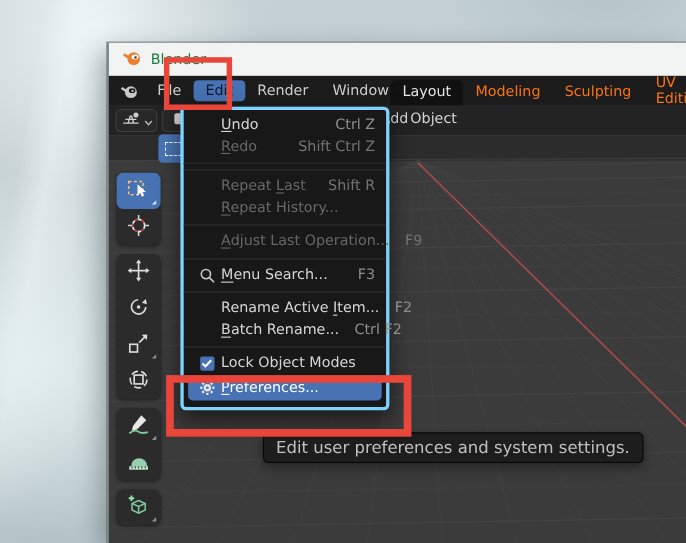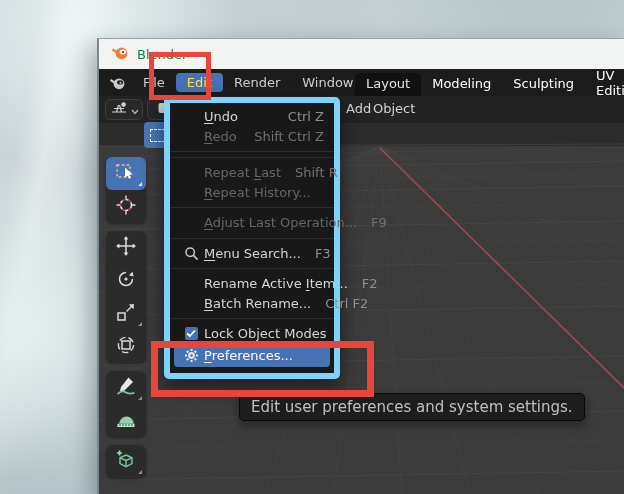--- a/index.html
+++ b/index.html
@@ -17,44 +17,44 @@
     border-left:2px solid #7d888c;border-top:1px solid #9aa4a7;
     box-shadow:-6px 8px 22px rgba(30,40,45,.35);background:#3a3a3a;}
   
   .titlebar{height:30px;background:#f2f3f3;display:flex;align-items:center;padding-left:12px;gap:8px;}
   .titlebar .title{font-size:13px;color:#15803d;}
   
   .menubar{position:relative;height:27px;background:#1c1c1c;display:flex;align-items:center;padding-left:10px;font-size:13px;color:#cfcfcf;}
   .mb-logo{display:flex;align-items:center;margin-right:6px;}
   .mb-items{display:flex;align-items:flex-start;}
   .mb-item{padding:2px 11px;border-radius:4px;cursor:default;}
-  .mb-item.active{background:#4772b3;color:#fde047;}
+  .mb-item.active{background:#4772b3;color:#0f172a;}
   .tabs{position:absolute;left:256px;top:3px;height:24px;display:flex;align-items:center;font-size:13px;}
-  .tab{padding:3px 11px 5px;color:#ffffff;border-radius:5px 5px 0 0;}
+  .tab{padding:3px 11px 5px;color:#f97316;border-radius:5px 5px 0 0;}
   .tab.active{background:#111111;color:#e3e3e3;}
   
   .vheader{position:relative;height:27px;background:#232323;}
   .hbtn{position:absolute;top:3px;height:21px;background:#282828;border:1px solid #3e3e3e;border-radius:5px;display:flex;align-items:center;justify-content:center;gap:3px;box-sizing:border-box;}
   .editor-btn{left:6px;width:38px;}
   .mode-btn2{left:48px;width:34px;}
   .hmenu{position:absolute;top:5px;font-size:13px;color:#d4d4d4;}
   
   .viewport{position:absolute;left:0;top:84px;right:0;bottom:0;background:#3b3b3b;overflow:hidden;}
   
   .blue-sel{position:absolute;left:45px;top:83px;width:26px;height:26px;background:#4a77b5;border-radius:4px;display:flex;align-items:center;justify-content:center;z-index:3;}
   .blue-sel .dash{width:13px;height:11px;border:1.5px dashed #ffffff;border-radius:1px;}
   
   .toolbar{position:absolute;left:7px;top:118px;display:flex;flex-direction:column;gap:8px;z-index:3;}
   .tgroup{background:#2b2b2b;border-radius:7px;display:flex;flex-direction:column;box-shadow:0 1px 3px rgba(0,0,0,.4);}
   .tool{position:relative;width:40px;height:33px;display:flex;align-items:center;justify-content:center;border-radius:6px;}
   .tool.active{background:#4772b3;}
   .tool.opt::after{content:"";position:absolute;right:4px;bottom:4px;border-left:4px solid transparent;border-bottom:4px solid #8f8f8f;}
   .tool.active.opt::after{border-bottom-color:#d7e2f2;}
   
-  .menu{position:absolute;left:65px;top:58px;width:176px;background:#181818;border:6px solid #7dd3fc;border-radius:0 5px 5px 5px;box-shadow:0 8px 20px rgba(0,0,0,.55);padding:4px 0 6px;z-index:5;box-sizing:border-box;}
+  .menu{position:absolute;left:65px;top:58px;width:190px;background:#181818;border:3px solid #7dd3fc;border-radius:0 5px 5px 5px;box-shadow:0 8px 20px rgba(0,0,0,.55);padding:4px 0 6px;z-index:5;box-sizing:border-box;}
   .mi{height:19.5px;display:flex;align-items:center;padding:0 10px 0 8px;font-size:13px;color:#d6d6d6;}
   .mi .ic{width:26px;display:flex;align-items:center;justify-content:center;flex:0 0 26px;}
   .mi .lbl{flex:1;white-space:nowrap;}
   .mi .sc{color:#8f8f8f;margin-left:14px;white-space:nowrap;}
   .mi .sub{color:#9a9a9a;font-size:10px;}
   .mi.disabled{color:#676767;justify-content:space-between;}
   .mi.disabled .sc{color:#737373;}
   .mi.hl{background:#4772b3;color:#fff;margin:1px 4px 0;border-radius:4px;height:22px;padding:0 6px 0 4px;}
   .mn{text-decoration:underline;text-underline-offset:2px;}
   .msep{height:1px;background:#2d2d2d;margin:5px 0;}

